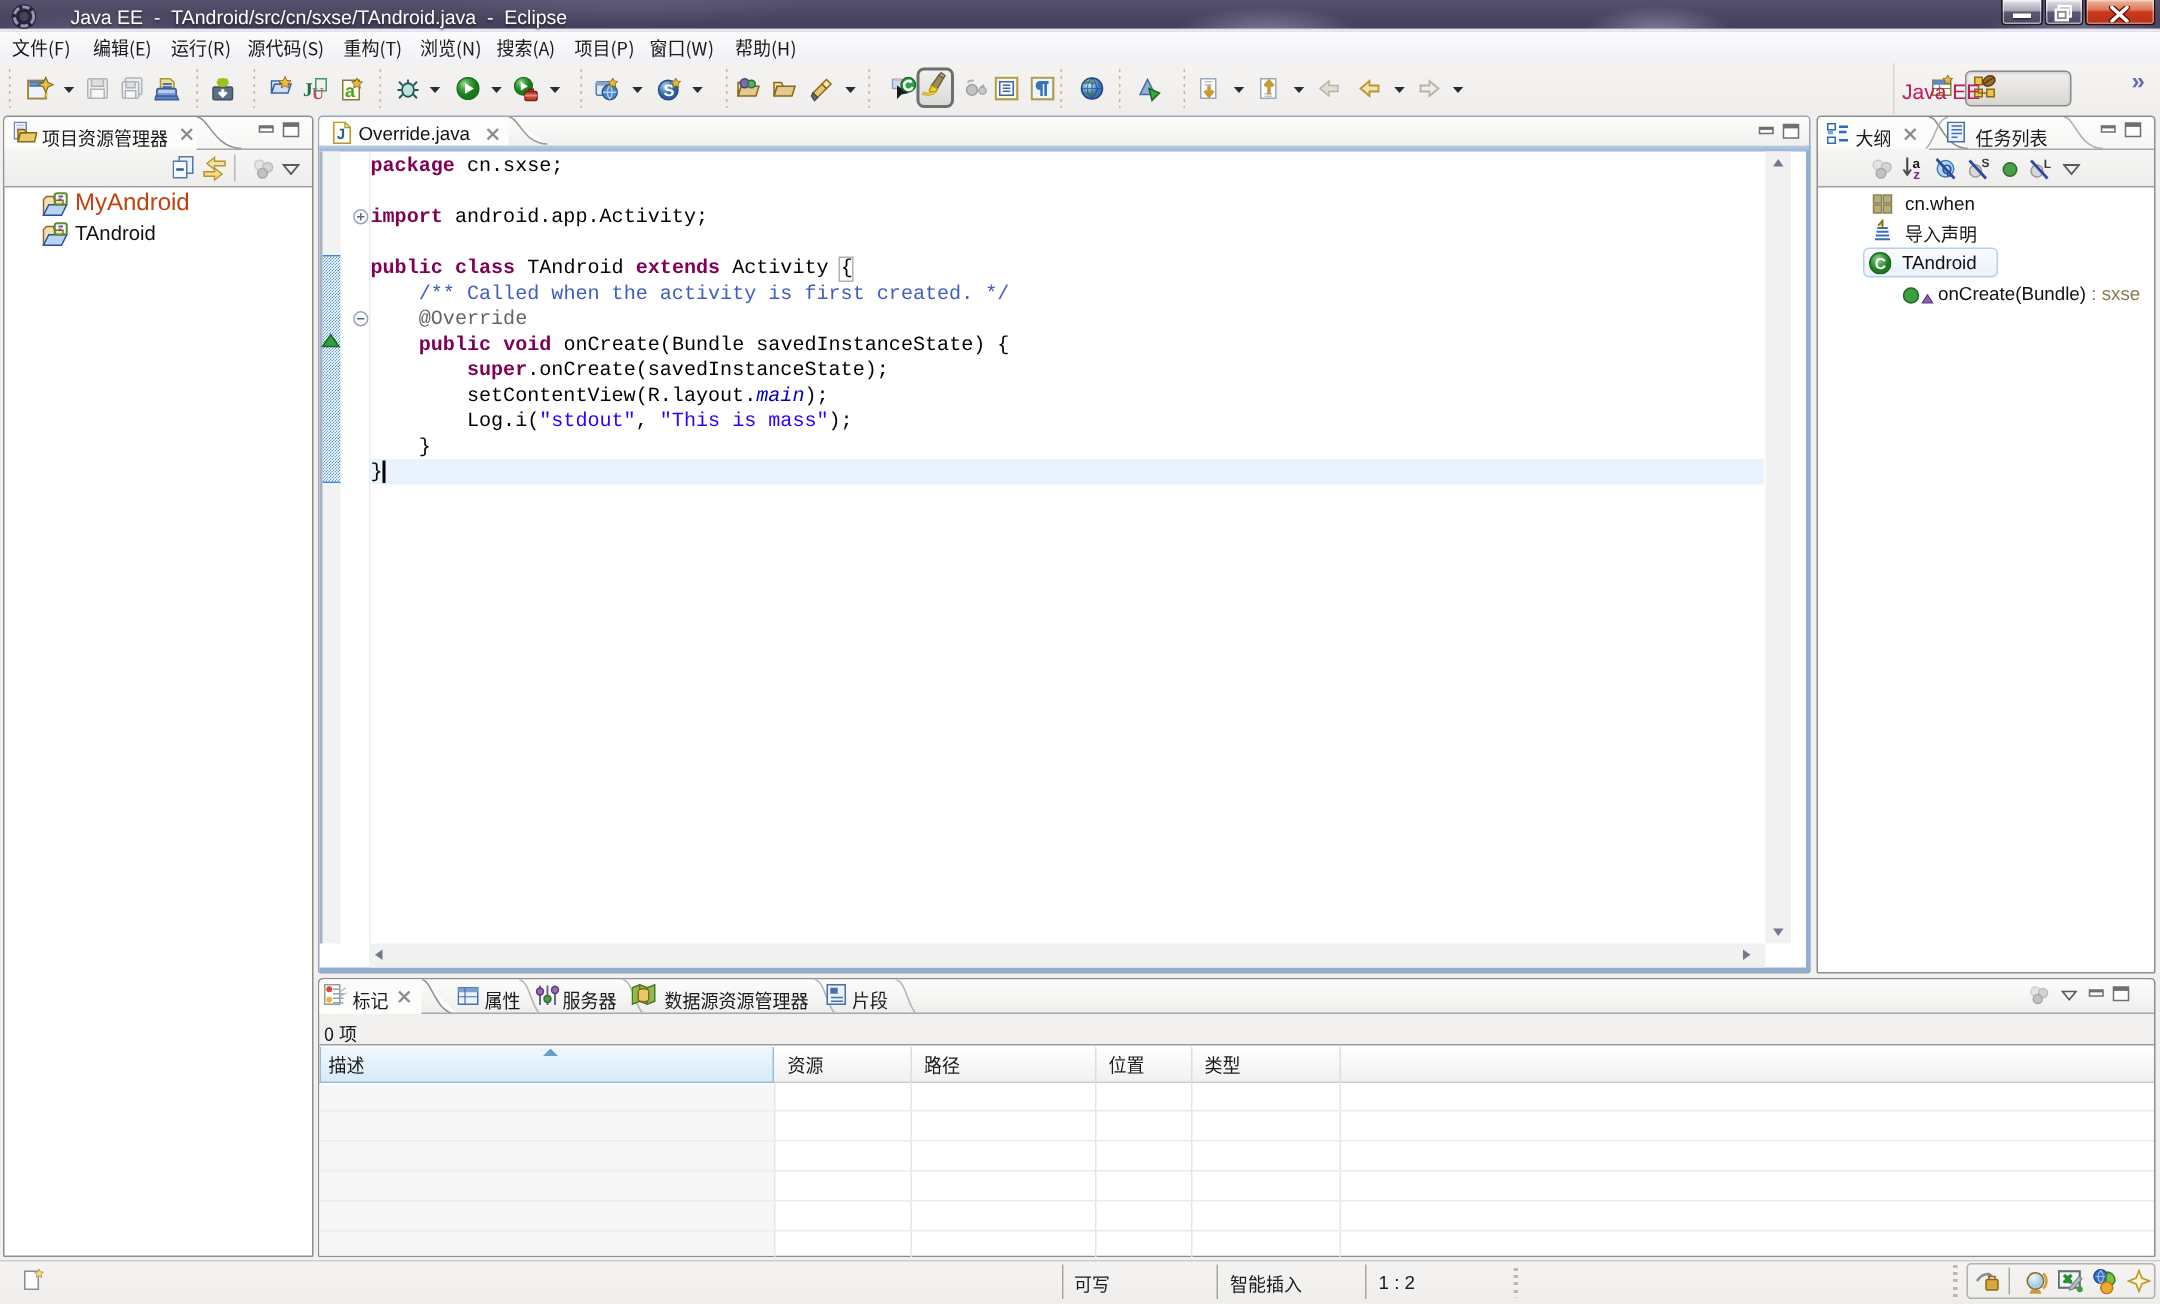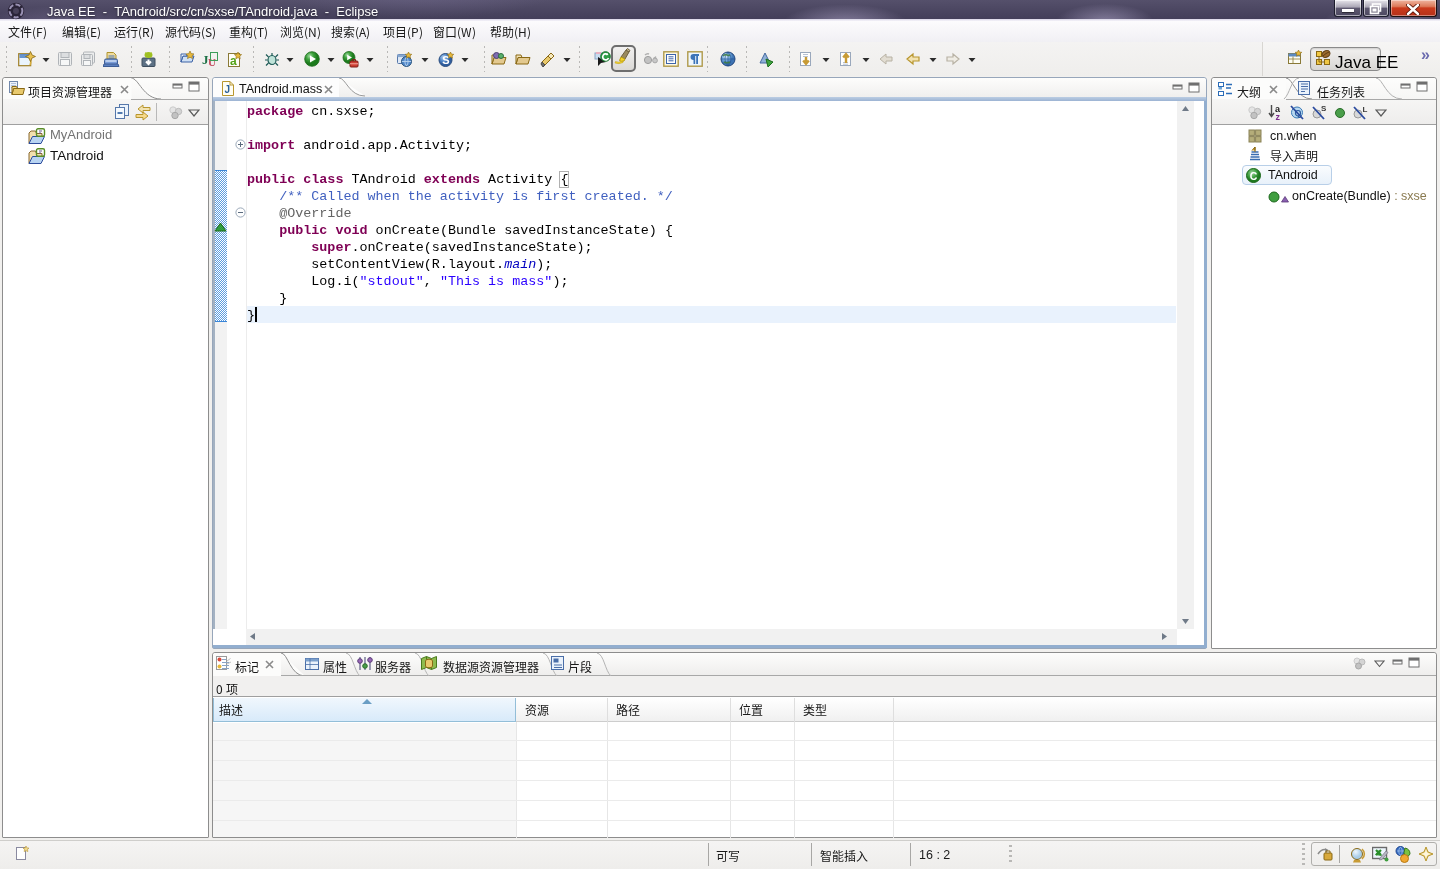--- a/index.html
+++ b/index.html
@@ -292,21 +292,21 @@
   </svg>
 <div class="ab" style="left:1310px;top:47px;width:71px;height:24px;border:1px solid #8a8a8a;border-radius:4px;background:linear-gradient(to bottom,#f2f1f0,#d8d6d3);box-shadow:inset 0 1px 2px rgba(0,0,0,.15)"></div>
 <svg class="ab" style="left:1315px;top:49px" width="18" height="18" viewBox="0 0 18 18">
     <rect x="1.5" y="2.5" width="5" height="5" fill="#f0c743" stroke="#8a6914"></rect>
     <rect x="1.5" y="10.5" width="5" height="5" fill="#f0c743" stroke="#8a6914"></rect>
     <rect x="9.5" y="10.5" width="5" height="5" fill="#f0c743" stroke="#8a6914"></rect>
     <path d="M4 7.5 v5.5 h5.5" stroke="#8a6914" fill="none"></path>
     <ellipse cx="11" cy="5" rx="4.2" ry="3.2" fill="#9a6a2e" stroke="#5e3c12" transform="rotate(-30 11 5)"></ellipse>
     <path d="M8 7 q3-3 6-4" stroke="#5e3c12" fill="none"></path>
   </svg>
-<div class="ab" style="left:1335px;top:52.5px;font-size:17px;color:#000000">Java EE</div>
+<div class="ab" style="left:1268px;top:52.5px;font-size:14px;color:#be185d">Java EE</div>
 <div class="ab" style="left:1421px;top:46px;font-size:16px;font-weight:bold;color:#6a6aae;letter-spacing:-1px">»</div>
 <div class="panel" style="left:2px;top:77px;width:207px;height:761px"></div>
 <div class="ab" style="left:3px;top:78px;width:205px;height:46px;background:linear-gradient(to bottom,#fdfdfc,#eeedec);border-radius:3px 3px 0 0"></div>
 <div class="ab" style="left:3px;top:78px;width:128px;height:21px;background:#fcfcfb;border-radius:3px 0 0 0"></div>
 <svg class="ab" style="left:131px;top:78px" width="30" height="22" viewBox="0 0 30 22">
     <path d="M0 0 C8 0 12 21 30 21" fill="#fcfcfb" stroke="#8d8d8d" stroke-width="1"></path>
     <path d="M0 0 L0 22" stroke="#fcfcfb"></path>
   </svg>
 <div class="ab" style="left:131px;top:99px;width:77px;height:1px;background:#a8a8a8"></div>
 <svg class="ab" style="left:9px;top:81px" width="16" height="15" viewBox="0 0 16 15">
@@ -347,21 +347,21 @@
 <svg class="ab" style="left:188px;top:109px" width="12" height="8" viewBox="0 0 12 8">
     <path d="M1 1 L11 1 L6 7 Z" fill="none" stroke="#5a5a5a" stroke-width="1.2"></path>
   </svg>
 <div class="ab" style="left:3px;top:124px;width:205px;height:1px;background:#a0a0a0"></div>
 <svg class="ab" style="left:28px;top:128px" width="18" height="17" viewBox="0 0 18 17">
     <path d="M1 15.5 L1 5 L3 3 H7.5 L8.5 5.5 H14 V8" fill="#f2e0ae" stroke="#8a6930"></path>
     <path d="M1 15.5 L4.5 8.5 L16.5 8.5 L13 15.5 Z" fill="#b8d4f2" stroke="#2c4c9c"></path>
     <rect x="8.5" y="0.8" width="8" height="7.5" rx="1.5" fill="none" stroke="#5a8e28" stroke-width="1.4"></rect>
     <path d="M11 3 h3 M11 5 h2" stroke="#6a5a8e" stroke-width="1.2"></path>
   </svg>
-<div class="ab" style="left:50px;top:127px;font-size:13px;color:#737373">MyAndroid</div>
+<div class="ab" style="left:50px;top:127px;font-size:16px;color:#c2410c">MyAndroid</div>
 <svg class="ab" style="left:28px;top:148px" width="18" height="17" viewBox="0 0 18 17">
     <path d="M1 15.5 L1 5 L3 3 H7.5 L8.5 5.5 H14 V8" fill="#f2e0ae" stroke="#8a6930"></path>
     <path d="M1 15.5 L4.5 8.5 L16.5 8.5 L13 15.5 Z" fill="#b8d4f2" stroke="#2c4c9c"></path>
     <rect x="8.5" y="0.8" width="8" height="7.5" rx="1.5" fill="none" stroke="#5a8e28" stroke-width="1.4"></rect>
     <path d="M11 3 h3 M11 5 h2" stroke="#6a5a8e" stroke-width="1.2"></path>
   </svg>
 <div class="ab" style="left:50px;top:147.5px;font-size:13.5px;color:#111">TAndroid</div>
 <div class="ab" style="left:212px;top:77px;width:995px;height:572px;background:#fff;border:1px solid #97a6ba;border-radius:3px 3px 2px 2px"></div>
 <div class="ab" style="left:213px;top:645px;width:993px;height:3px;background:#92aecf"></div>
 <div class="ab" style="left:1204px;top:97px;width:3px;height:551px;background:#92aecf"></div>
@@ -369,21 +369,21 @@
 <div class="ab" style="left:213px;top:78px;width:126px;height:19px;background:#fdfdfd;border-radius:3px 0 0 0"></div>
 <svg class="ab" style="left:339px;top:78px" width="26" height="19" viewBox="0 0 26 19">
     <path d="M0 0 C7 0 10 18 26 18" fill="#fdfdfd" stroke="#9a9a9a" stroke-width="1"></path>
   </svg>
 <div class="ab" style="left:213px;top:97px;width:993px;height:4px;background:linear-gradient(to bottom,#bccde3,#9cb3d3)"></div>
 <svg class="ab" style="left:221px;top:81px" width="14" height="15" viewBox="0 0 14 15">
     <path d="M1.5 0.5 H9 L12.5 4 V14.5 H1.5 Z" fill="#fffef4" stroke="#b8962e"></path>
     <path d="M9 0.5 V4 H12.5" fill="none" stroke="#b8962e"></path>
     <text x="3.5" y="11.5" font-size="10" font-weight="bold" fill="#2a6099">J</text>
   </svg>
-<div class="ab" style="left:239px;top:82px;font-size:12.5px;color:#111">TAndroid.mass</div>
+<div class="ab" style="left:239px;top:82px;font-size:12.5px;color:#111">Override.java</div>
 <svg class="ab" style="left:323px;top:84px" width="11" height="11" viewBox="0 0 11 11">
     <path d="M2 2 L9 9 M9 2 L2 9" stroke="#8a8a8a" stroke-width="1.6"></path>
   </svg>
 <svg class="ab" style="left:1172px;top:83px" width="12" height="10" viewBox="0 0 12 10">
     <rect x="1" y="2" width="9" height="4" fill="#fcfcfc" stroke="#6f6f6f"></rect>
     <rect x="1" y="2" width="9" height="1.6" fill="#6f6f6f"></rect>
   </svg>
 <svg class="ab" style="left:1188px;top:82px" width="12" height="12" viewBox="0 0 12 12">
     <rect x="1" y="1" width="10" height="9" fill="#fff" stroke="#6f6f6f"></rect>
     <rect x="1" y="1" width="10" height="2.6" fill="#6f6f6f"></rect>
@@ -656,21 +656,21 @@
   </svg>
 <div class="ab" style="left:708px;top:843px;width:1px;height:23px;background:#a8a7a5"></div>
 <div class="ab" style="left:811px;top:843px;width:1px;height:23px;background:#a8a7a5"></div>
 <div class="ab" style="left:910px;top:843px;width:1px;height:23px;background:#a8a7a5"></div>
 <svg class="t" style="left:716px;top:847px" width="25" height="18" viewBox="0 0 25 18">
     <path d="M0.7 4L0.7 4.9L9 4.9L9 13.7C9 13.9 8.9 14 8.6 14C8.3 14 7.3 14 6.4 14C6.5 14.2 6.7 14.7 6.8 14.9C7.9 14.9 8.8 14.9 9.2 14.8C9.7 14.6 9.9 14.3 9.9 13.7L9.9 4.9L11.4 4.9L11.4 4L0.7 4M2.8 7.9L5.9 7.9L5.9 11L2.8 11L2.8 7.9M1.9 7L1.9 12.9L2.8 12.9L2.8 11.9L6.8 11.9L6.8 7L1.9 7M12.9 4L12.9 6L13.8 6L13.8 4.8L22.1 4.8L22.1 6L23 6L23 4L12.9 4M13.1 11.2L13.1 12L19.9 12L19.9 11.2L13.1 11.2M15.6 5C15.3 6.2 14.9 8.6 14.6 9.8L20.9 9.8C20.7 12.3 20.4 13.5 20.1 13.9C20 14 19.8 14 19.5 14C19.2 14 18.4 14 17.6 13.9C17.8 14.2 17.9 14.5 17.9 14.8C18.7 14.8 19.4 14.8 19.8 14.8C20.3 14.8 20.6 14.7 20.8 14.4C21.3 14 21.6 12.6 21.9 9.4C21.9 9.3 21.9 9 21.9 9L15.7 9L16.1 7L21.6 7L21.6 6.2L16.2 6.2L16.5 5.1L15.6 5Z" fill="#1b1b1b"></path>
   </svg>
 <svg class="t" style="left:820px;top:847px" width="49" height="18" viewBox="0 0 49 18">
     <path d="M7.4 5L9.9 5L9.9 8L7.4 8L7.4 5M6.5 4.2L6.5 8.8L10.7 8.8L10.7 4.2L6.5 4.2M3.2 12.7L8.8 12.7L8.8 14L3.2 14L3.2 12.7M3.2 12L3.2 10.8L8.8 10.8L8.8 12L3.2 12M2.3 10L2.3 15.1L3.2 15.1L3.2 14.8L8.8 14.8L8.8 15.1L9.7 15.1L9.7 10L2.3 10M1.9 3C1.7 3.9 1.2 4.8 0.6 5.5C0.8 5.6 1.1 5.9 1.3 6.1C1.6 5.8 1.8 5.3 2.1 4.7L3.1 4.7L3.1 5.7L3.1 6.3L0.6 6.3L0.6 7L2.9 7C2.6 7.8 2 8.6 0.5 9.3C0.7 9.5 0.9 9.8 1.1 10C2.3 9.4 3 8.6 3.5 7.9C4 8.3 5 9 5.3 9.3L5.9 8.7C5.6 8.4 4.2 7.5 3.7 7.2L3.8 7L6 7L6 6.3L3.9 6.3L3.9 5.7L3.9 4.7L5.7 4.7L5.7 4L2.4 4C2.6 3.7 2.7 3.4 2.8 3.1L1.9 3M16.6 8.8L16.6 9.3L14 9.3L14 8.8L16.6 8.8M13.2 8L13.2 14.9L14 14.9L14 12L16.6 12L16.6 13.8C16.6 14 16.5 14 16.4 14C16.2 14 15.7 14 15.1 14C15.3 14.2 15.4 14.6 15.5 14.8C16.2 14.8 16.7 14.8 17 14.7C17.4 14.5 17.5 14.3 17.5 13.8L17.5 8L13.2 8M14 10L16.6 10L16.6 11.3L14 11.3L14 10M22.3 4.1C21.6 4.5 20.5 5 19.5 5.4L19.5 3.1L18.6 3.1L18.6 7.7C18.6 8.5 18.9 8.8 20 8.8C20.3 8.8 21.8 8.8 22.1 8.8C23.1 8.8 23.3 8.4 23.4 6.8C23.2 6.8 22.8 6.6 22.6 6.5C22.6 7.8 22.5 8 22 8C21.7 8 20.4 8 20.1 8C19.6 8 19.5 7.9 19.5 7.5L19.5 6.1C20.7 5.8 21.9 5.3 22.9 4.8L22.3 4.1M22.4 9.9C21.7 10.3 20.6 10.8 19.5 11.2L19.5 9.2L18.6 9.2L18.6 13.5C18.6 14.5 18.9 14.8 20.1 14.8C20.3 14.8 21.9 14.8 22.2 14.8C23.2 14.8 23.4 14.4 23.5 12.7C23.3 12.6 22.9 12.5 22.7 12.3C22.7 13.8 22.6 14 22.1 14C21.8 14 20.4 14 20.2 14C19.6 14 19.5 13.9 19.5 13.5L19.5 12C20.7 11.6 22.1 11.1 23 10.5L22.4 9.9M13 6.8C13.2 6.6 13.7 6.6 17 6.3C17.1 6.6 17.2 6.8 17.2 7L18 6.6C17.8 5.8 17.1 4.7 16.5 3.8L15.7 4.1C16 4.6 16.3 5.1 16.6 5.6L14 5.8C14.5 5 15 4.2 15.4 3.3L14.5 3C14.1 4 13.5 5 13.2 5.3C13 5.6 12.9 5.8 12.7 5.8C12.8 6.1 13 6.5 13 6.8M32.8 11L32.8 11.8L34.2 11.8L34.2 13.2L32.3 13.2L32.3 7L35.4 7L35.4 6.2L32.3 6.2L32.3 4.5C33.2 4.3 34.1 4.2 34.8 4L34.3 3.1C33 3.6 30.7 3.9 28.8 4C28.9 4.2 29 4.5 29 4.7C29.8 4.7 30.7 4.7 31.5 4.6L31.5 6.2L28.4 6.2L28.4 7L31.5 7L31.5 13.2L29.5 13.2L29.5 11.8L31 11.8L31 11L29.5 11L29.5 9.1C30 8.9 30.5 8.8 31 8.6L30.5 7.8C30.1 8.1 29.3 8.3 28.7 8.5L28.7 14.8L29.5 14.8L29.5 14L34.2 14L34.2 14.9L35 14.9L35 8.2L32.8 8.2L32.8 9L34.2 9L34.2 11L32.8 11M25.9 3.1L25.9 6L24.6 6L24.6 6.8L25.9 6.8L25.9 9.4L24.4 10L24.7 11.1L25.9 10.6L25.9 13.8C25.9 14 25.9 14 25.8 14C25.6 14 25.3 14 24.9 14C25 14.2 25.1 14.6 25.1 14.8C25.8 14.8 26.2 14.8 26.4 14.7C26.7 14.5 26.8 14.3 26.8 13.8L26.8 10.3L28.1 9.7L28 8.7L26.8 9.1L26.8 6.8L27.9 6.8L27.9 6L26.8 6L26.8 3.1L25.9 3.1M39.5 4.8C40.3 5.3 40.9 6 41.5 6.8C40.7 10.2 39.2 12.6 36.5 14C36.7 14.2 37.1 14.5 37.3 14.7C39.8 13.3 41.3 11.1 42.2 7.9C43.5 10.4 44.4 13.1 47.1 14.7C47.2 14.4 47.4 13.9 47.5 13.7C43.6 11.3 43.9 6.8 40.1 4L39.5 4.8Z" fill="#1b1b1b"></path>
   </svg>
-<div class="ab" style="left:919px;top:848px;font-size:12.5px;color:#1b1b1b">16 : 2</div>
+<div class="ab" style="left:919px;top:848px;font-size:12.5px;color:#1b1b1b">1 : 2</div>
 <div class="ab" style="left:1009px;top:845px;width:3px;height:20px;background-image:repeating-linear-gradient(to bottom,#b9b8b6 0 2px,transparent 2px 5px)"></div>
 <div class="ab" style="left:1302px;top:843px;width:3px;height:23px;background-image:repeating-linear-gradient(to bottom,#b9b8b6 0 2px,transparent 2px 5px)"></div>
 <div class="ab" style="left:1311px;top:842px;width:126px;height:24px;border:1px solid #b0afac;border-radius:3px"></div>
 <svg class="ab" style="left:1317px;top:846px" width="17" height="16" viewBox="0 0 17 16">
     <path d="M1 8 q4-6 9-4" fill="none" stroke="#8a8a8a" stroke-width="1.6"></path>
     <path d="M8 2 l3.5 2 -3 2.5z" fill="#8a8a8a"></path>
     <rect x="7" y="7" width="8" height="7" rx="1" fill="#d8a93c" stroke="#8a6914"></rect>
     <path d="M9 7 v-2 h4 v2" fill="none" stroke="#8a6914"></path>
   </svg>
 <div class="ab" style="left:1339px;top:845px;width:1px;height:18px;background:#a8a7a5"></div>

